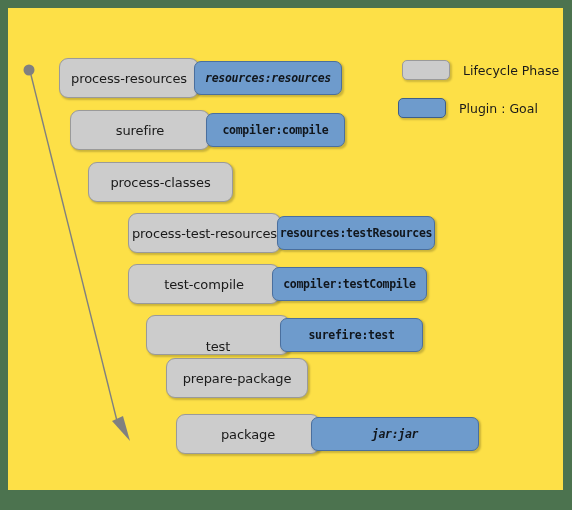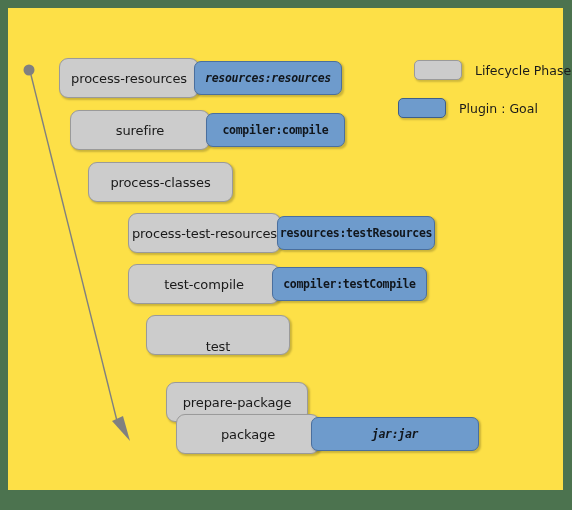--- a/index.html
+++ b/index.html
@@ -178,40 +178,43 @@
         </div>
         <div class="goal-box" style="left: 264px; width: 155px;">
           <span class="goal-label">compiler:testCompile</span>
         </div>
       </div>
 
       <div class="row" id="row-5" style="left: 0px; top: 307px; width: 555px;">
         <div class="phase-box" style="left: 138px; width: 144px; align-items: flex-end;">
           <span class="phase-label">test</span>
         </div>
-      </div>
-
-      <div class="row" id="row-6" style="left: 0px; top: 374px; width: 502px;">
+        <div class="goal-box" style="left: 272px; width: 143px;">
+          <span class="goal-label">surefire:test</span>
+        </div>
+      </div>
+
+      <div class="row" id="row-6" style="left: 0px; top: 350px; width: 502px;">
         <div class="phase-box" style="left: 158px; width: 142px;">
           <span class="phase-label">prepare-package</span>
         </div>
 
       </div>
 
       <div class="row" id="row-7" style="left: 0px; top: 406px; width: 555px;">
         <div class="phase-box" style="left: 168px; width: 144px;">
           <span class="phase-label">package</span>
         </div>
         <div class="goal-box" style="left: 303px; width: 168px; font-style: italic;">
           <span class="goal-label">jar:jar</span>
         </div>
       </div>
 
       <div id="legend">
-        <div class="legend-row" id="legend-0" style="left: 16px; top: 0px;">
+        <div class="legend-row" id="legend-0" style="left: 4px; top: 0px;">
           <div class="legend-swatch phase"></div>
           <span class="legend-text">Lifecycle Phase</span>
         </div>
         <div class="legend-row" id="legend-1" style="left: 0px; top: 38px;">
           <div class="legend-swatch goal"></div>
           <span class="legend-text">Plugin : Goal</span>
         </div>
       </div>
 
     </div>

